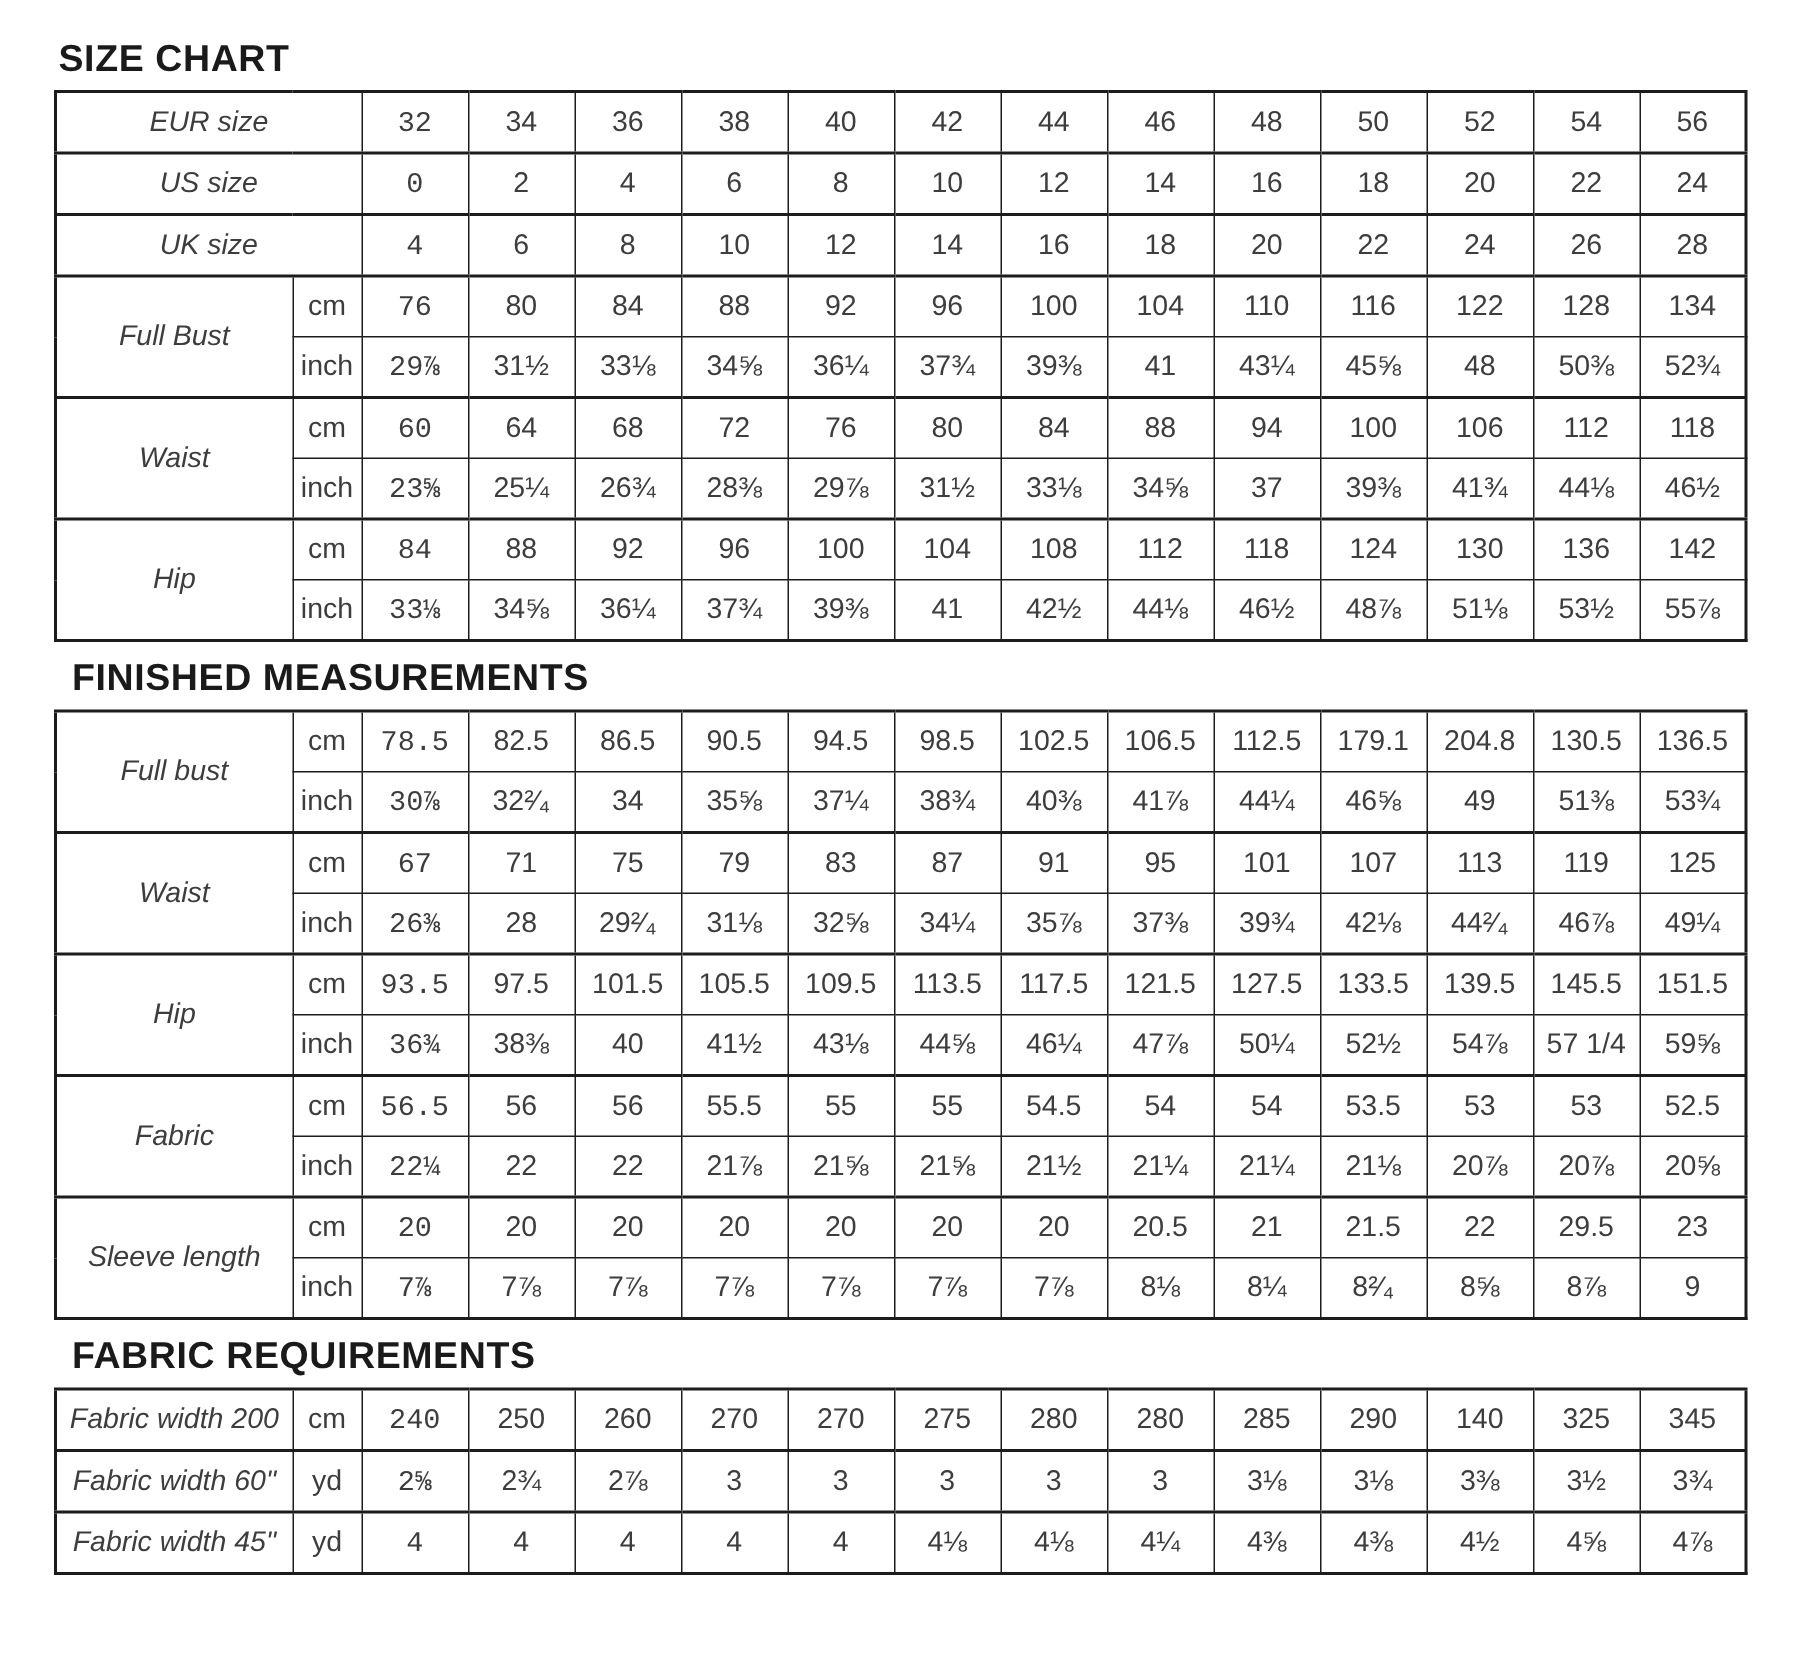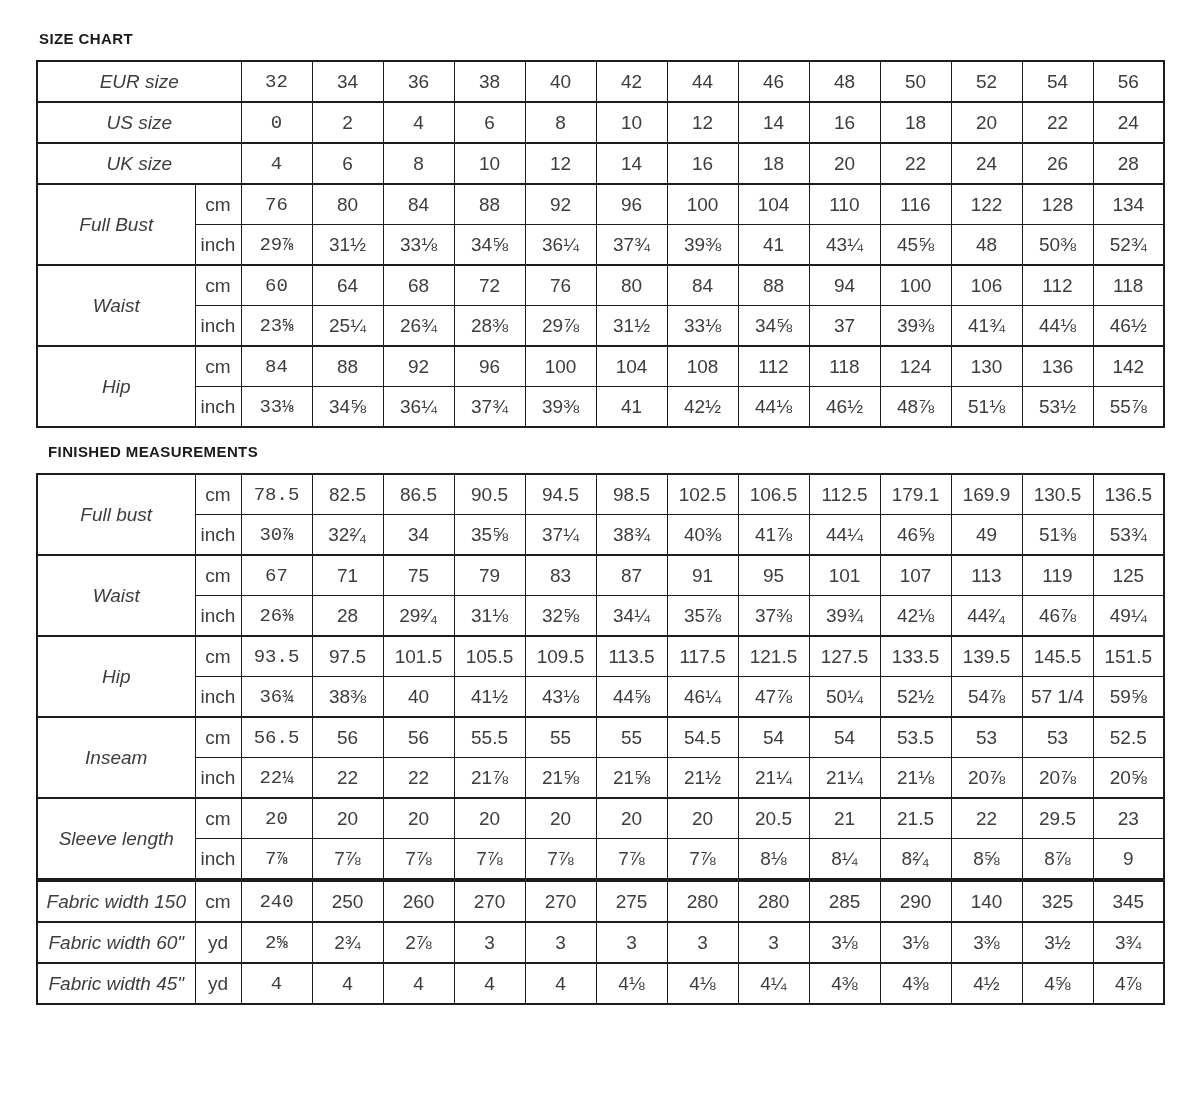--- a/index.html
+++ b/index.html
@@ -4,21 +4,21 @@
 <style>
   html,body{margin:0;padding:0;background:#ffffff;}
   body{
     width:1200px;height:1104px;
     font-family:"Liberation Sans","DejaVu Sans",sans-serif;
     color:#3d3d3d;
     -webkit-font-smoothing:antialiased;
   }
   .page{padding:28px 35px 0 36px;}
   h2.section-title{
-    font-size:15px;line-height:22px;font-weight:700;
+    font-size:25px;line-height:22px;font-weight:700;
     color:#1a1a1a;letter-spacing:.4px;
     margin:0 0 10px 3px;
   }
   h2.section-title + table{margin-bottom:0;}
   .section + .section h2.section-title{margin-top:13px;margin-left:12px;}
   table.meas{
     border-collapse:collapse;table-layout:fixed;
     width:1129px;
     border:2px solid #1c1c1c;
   }
@@ -217,21 +217,21 @@
             <td class="val first-val">78.5</td>
             <td class="val">82.5</td>
             <td class="val">86.5</td>
             <td class="val">90.5</td>
             <td class="val">94.5</td>
             <td class="val">98.5</td>
             <td class="val">102.5</td>
             <td class="val">106.5</td>
             <td class="val">112.5</td>
             <td class="val">179.1</td>
-            <td class="val">169.9</td>
+            <td class="val">204.8</td>
             <td class="val">130.5</td>
             <td class="val">136.5</td>
           </tr>
           <tr>
             <td class="unit">inch</td>
             <td class="val first-val">30⅞</td>
             <td class="val">32²⁄₄</td>
             <td class="val">34</td>
             <td class="val">35⅝</td>
             <td class="val">37¼</td>
@@ -304,21 +304,21 @@
             <td class="val">44⅝</td>
             <td class="val">46¼</td>
             <td class="val">47⅞</td>
             <td class="val">50¼</td>
             <td class="val">52½</td>
             <td class="val">54⅞</td>
             <td class="val">57 1/4</td>
             <td class="val">59⅝</td>
           </tr>
           <tr class="gs">
-            <td class="label" rowspan="2">Inseam</td>
+            <td class="label" rowspan="2">Fabric</td>
             <td class="unit">cm</td>
             <td class="val first-val">56.5</td>
             <td class="val">56</td>
             <td class="val">56</td>
             <td class="val">55.5</td>
             <td class="val">55</td>
             <td class="val">55</td>
             <td class="val">54.5</td>
             <td class="val">54</td>
             <td class="val">54</td>
@@ -374,29 +374,30 @@
             <td class="val">8²⁄₄</td>
             <td class="val">8⅝</td>
             <td class="val">8⅞</td>
             <td class="val">9</td>
           </tr>
         </tbody>
     </table>
   </div>
 
   <div class="section">
+    <h2 class="section-title">FABRIC REQUIREMENTS</h2>
     <table class="meas">
       <colgroup>
           <col class="c-label">
           <col class="c-unit">
           <col span="13">
         </colgroup>
       <tbody>
           <tr class="gs">
-            <td class="label">Fabric width 150</td>
+            <td class="label">Fabric width 200</td>
             <td class="unit">cm</td>
             <td class="val first-val">240</td>
             <td class="val">250</td>
             <td class="val">260</td>
             <td class="val">270</td>
             <td class="val">270</td>
             <td class="val">275</td>
             <td class="val">280</td>
             <td class="val">280</td>
             <td class="val">285</td>

